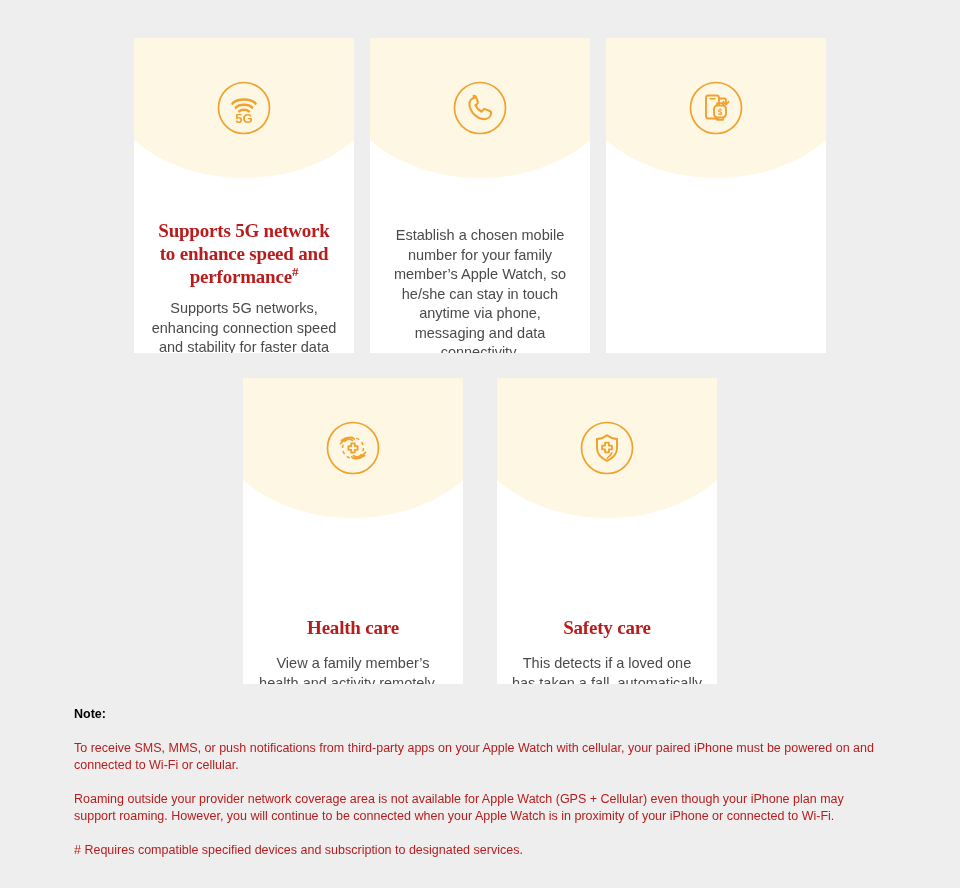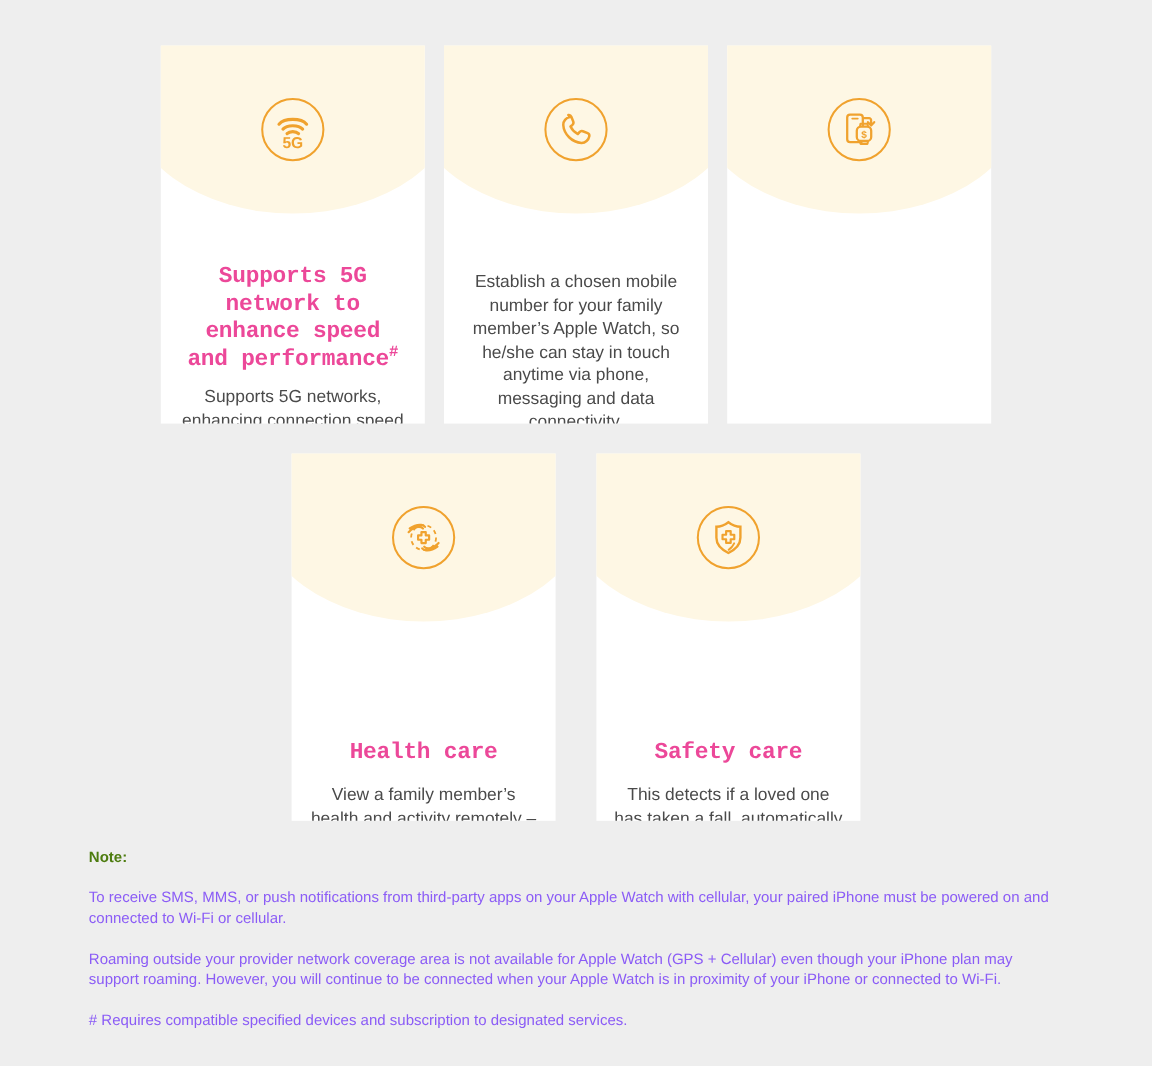--- a/index.html
+++ b/index.html
@@ -70,25 +70,25 @@
     z-index: 2;
   }
   .icon-wrap svg { display: block; }
 
   .card-body {
     padding: 0 14px;
     text-align: center;
   }
 
   .card-title {
-    font-family: Liberation Mono, monospace;
+    font-family: Liberation Serif, serif;
     font-weight: bold;
     font-size: 19px;
     line-height: 23px;
-    color: #ec4899;
+    color: #b91c1c;
     letter-spacing: -0.2px;
     margin: 0;
     padding: 0 2px;
   }
   .card-title sup {
     font-size: 13px;
     vertical-align: super;
     line-height: 0;
   }
 
@@ -114,27 +114,27 @@
   
   .notes {
     position: absolute;
     left: 74px;
     top: 707px;
     width: 806px;
   }
   .notes-heading {
     font-size: 12.5px;
     font-weight: bold;
-    color: #4d7c0f;
+    color: #000000;
     margin: 0 0 19px 0;
   }
   .note-p {
     font-size: 12.5px;
     line-height: 17px;
-    color: #8b5cf6;
+    color: #b91c1c;
     margin: 0 0 17px 0;
   }
   .note-p:last-child { margin-bottom: 0; }
 </style>
 </head>
 <body>
 
 <div class="row row-top">
 
   <div class="card card-top card-1">

